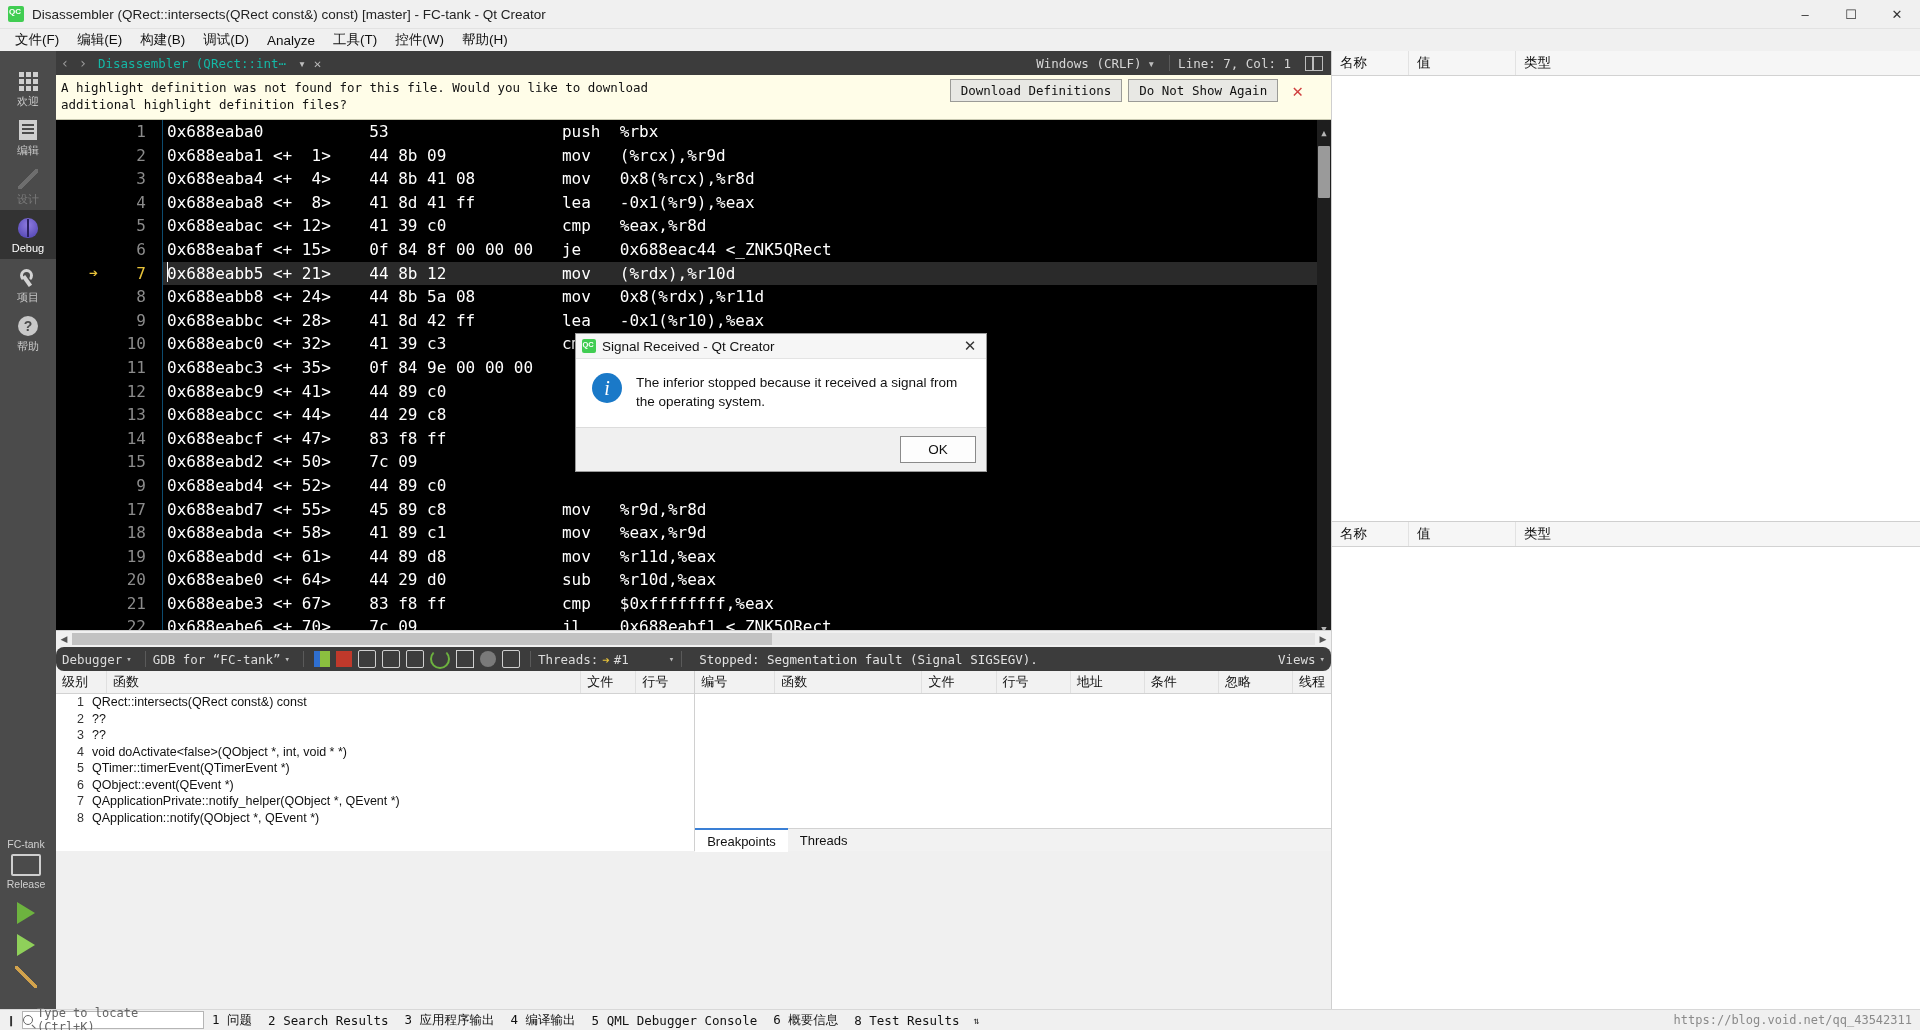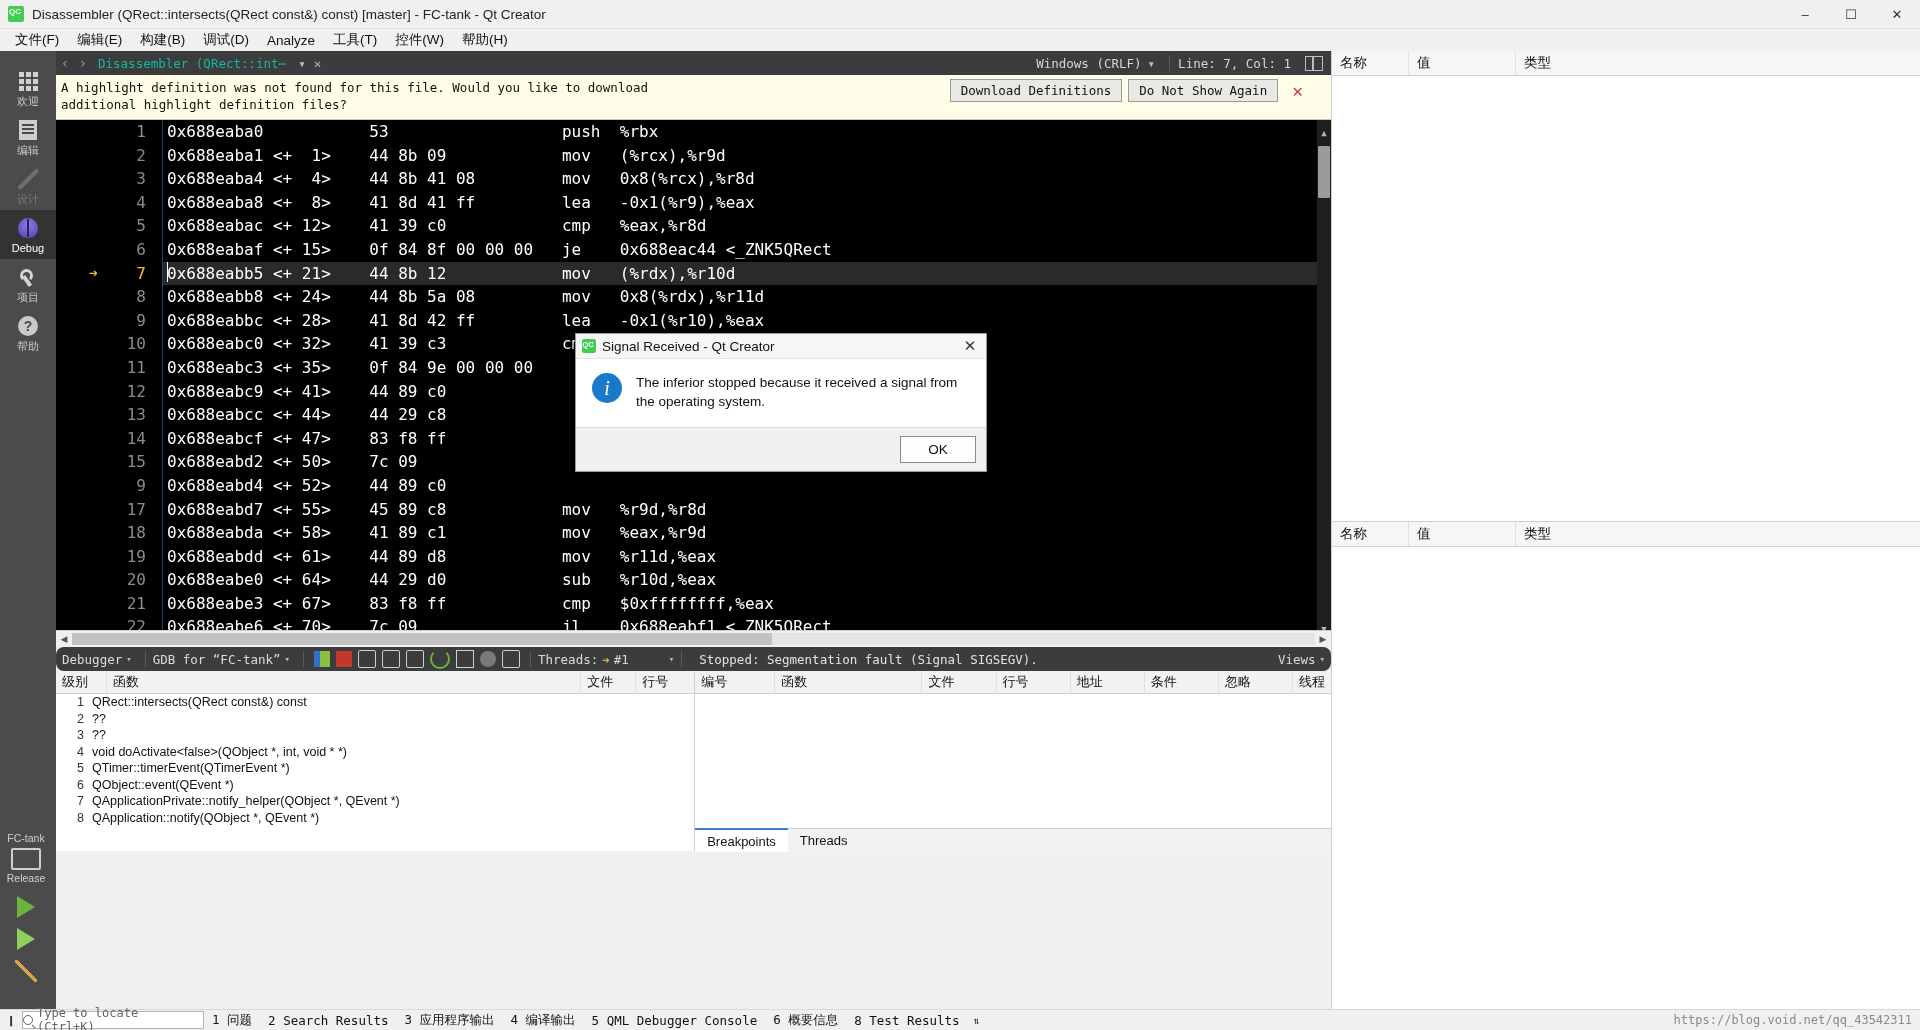--- a/index.html
+++ b/index.html
@@ -46,21 +46,21 @@
   .bug-ico{width:20px;height:20px;border-radius:50% 50% 45% 45%;
            background:radial-gradient(circle at 50% 35%,#8f7ce0,#4b3fae);position:relative;}
   .bug-ico::after{content:"";position:absolute;left:9px;top:1px;width:2px;height:18px;background:#2a2060;}
   .wrench-ico{width:20px;height:20px;position:relative;}
   .wrench-ico::before{content:"";position:absolute;left:2px;top:2px;width:7px;height:7px;
                       border:3px solid #d4d4d4;border-radius:50%;border-bottom-color:transparent;}
   .wrench-ico::after{content:"";position:absolute;left:7px;top:8px;width:4px;height:12px;
                      background:#d4d4d4;transform:rotate(-35deg);}
   .q-ico{width:20px;height:20px;border-radius:50%;background:#c9c9c9;color:#4b4b4b;
          display:flex;align-items:center;justify-content:center;font-size:14px;font-weight:bold;}
-  .modebar-bottom{position:absolute;bottom:18px;left:0;width:52px;}
+  .modebar-bottom{position:absolute;bottom:12px;left:0;width:52px;}
   .kit{color:#d0d0d0;font-size:10.5px;text-align:center;padding:2px 0;}
   .kit-box{width:26px;height:18px;border:2px solid #cfcfcf;border-radius:2px;margin:2px auto 0;}
   .run-tri{width:0;height:0;border-left:18px solid #6db33f;border-top:11px solid transparent;
            border-bottom:11px solid transparent;margin:10px auto;}
   .dbg-tri{width:0;height:0;border-left:18px solid #8fd05a;border-top:11px solid transparent;
            border-bottom:11px solid transparent;margin:10px auto;position:relative;}
   .hammer{width:22px;height:22px;margin:10px auto;background:
      linear-gradient(45deg,transparent 44%,#d2a24c 44%,#d2a24c 56%,transparent 56%);}
 
   

